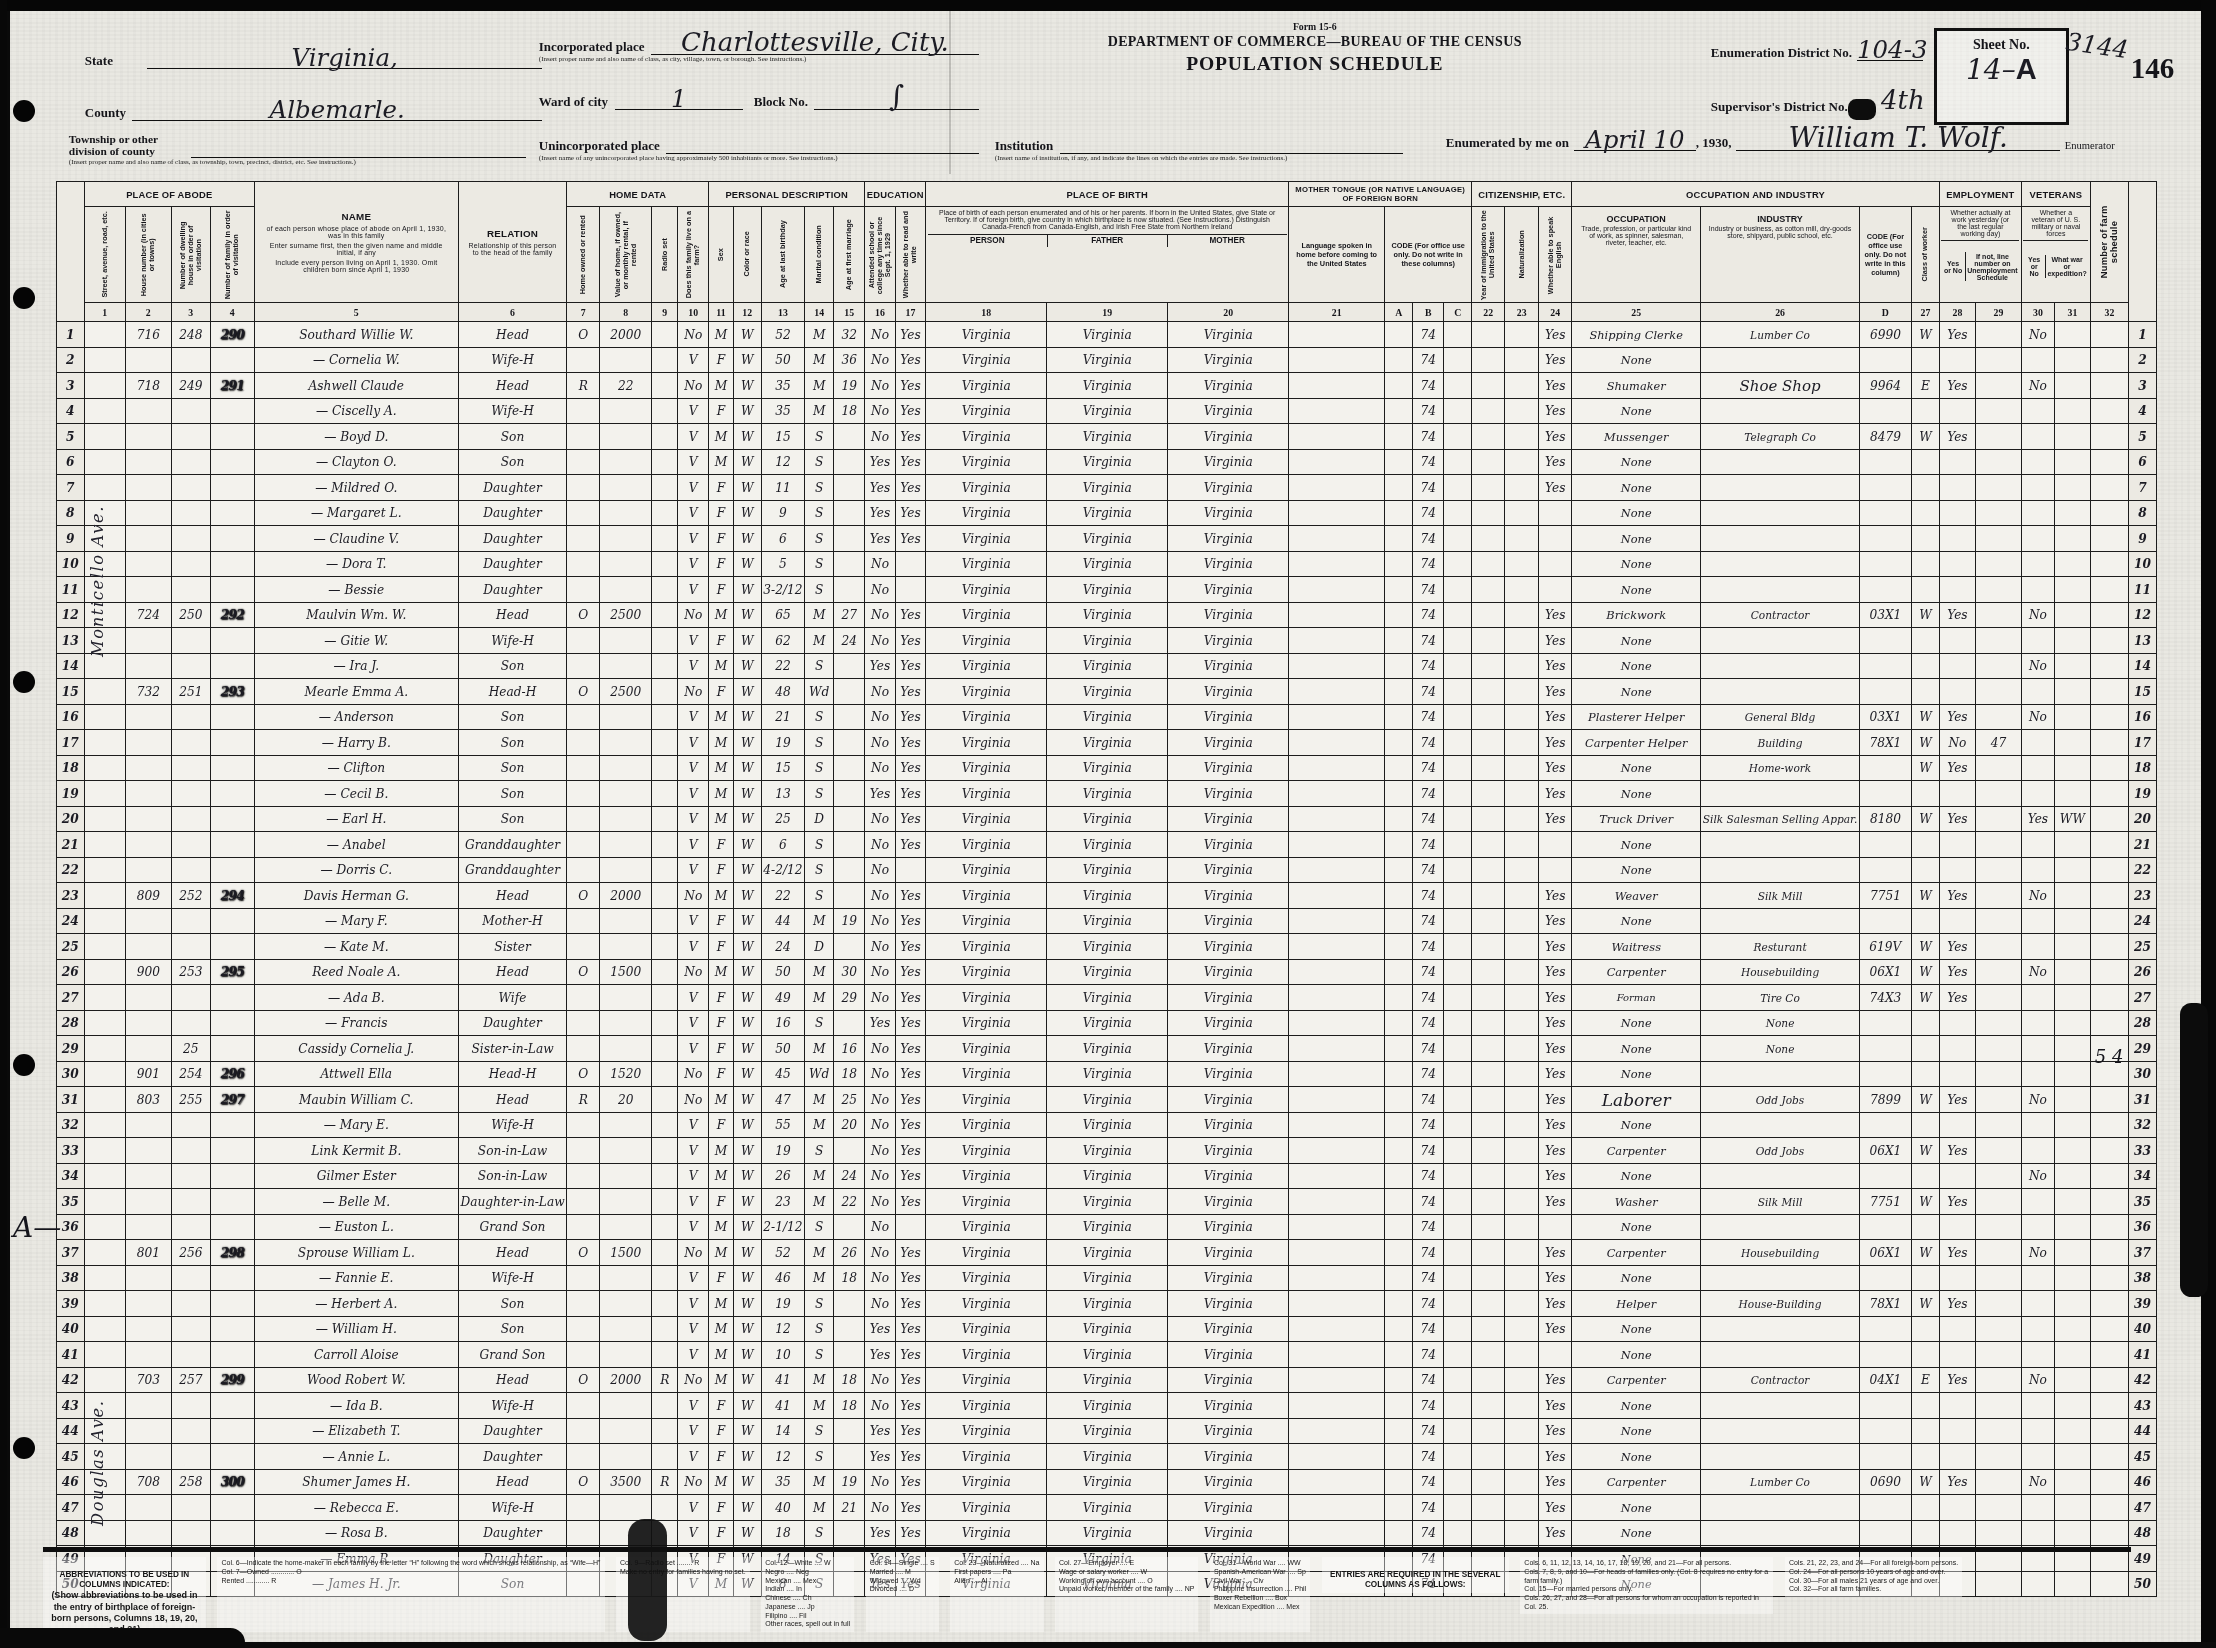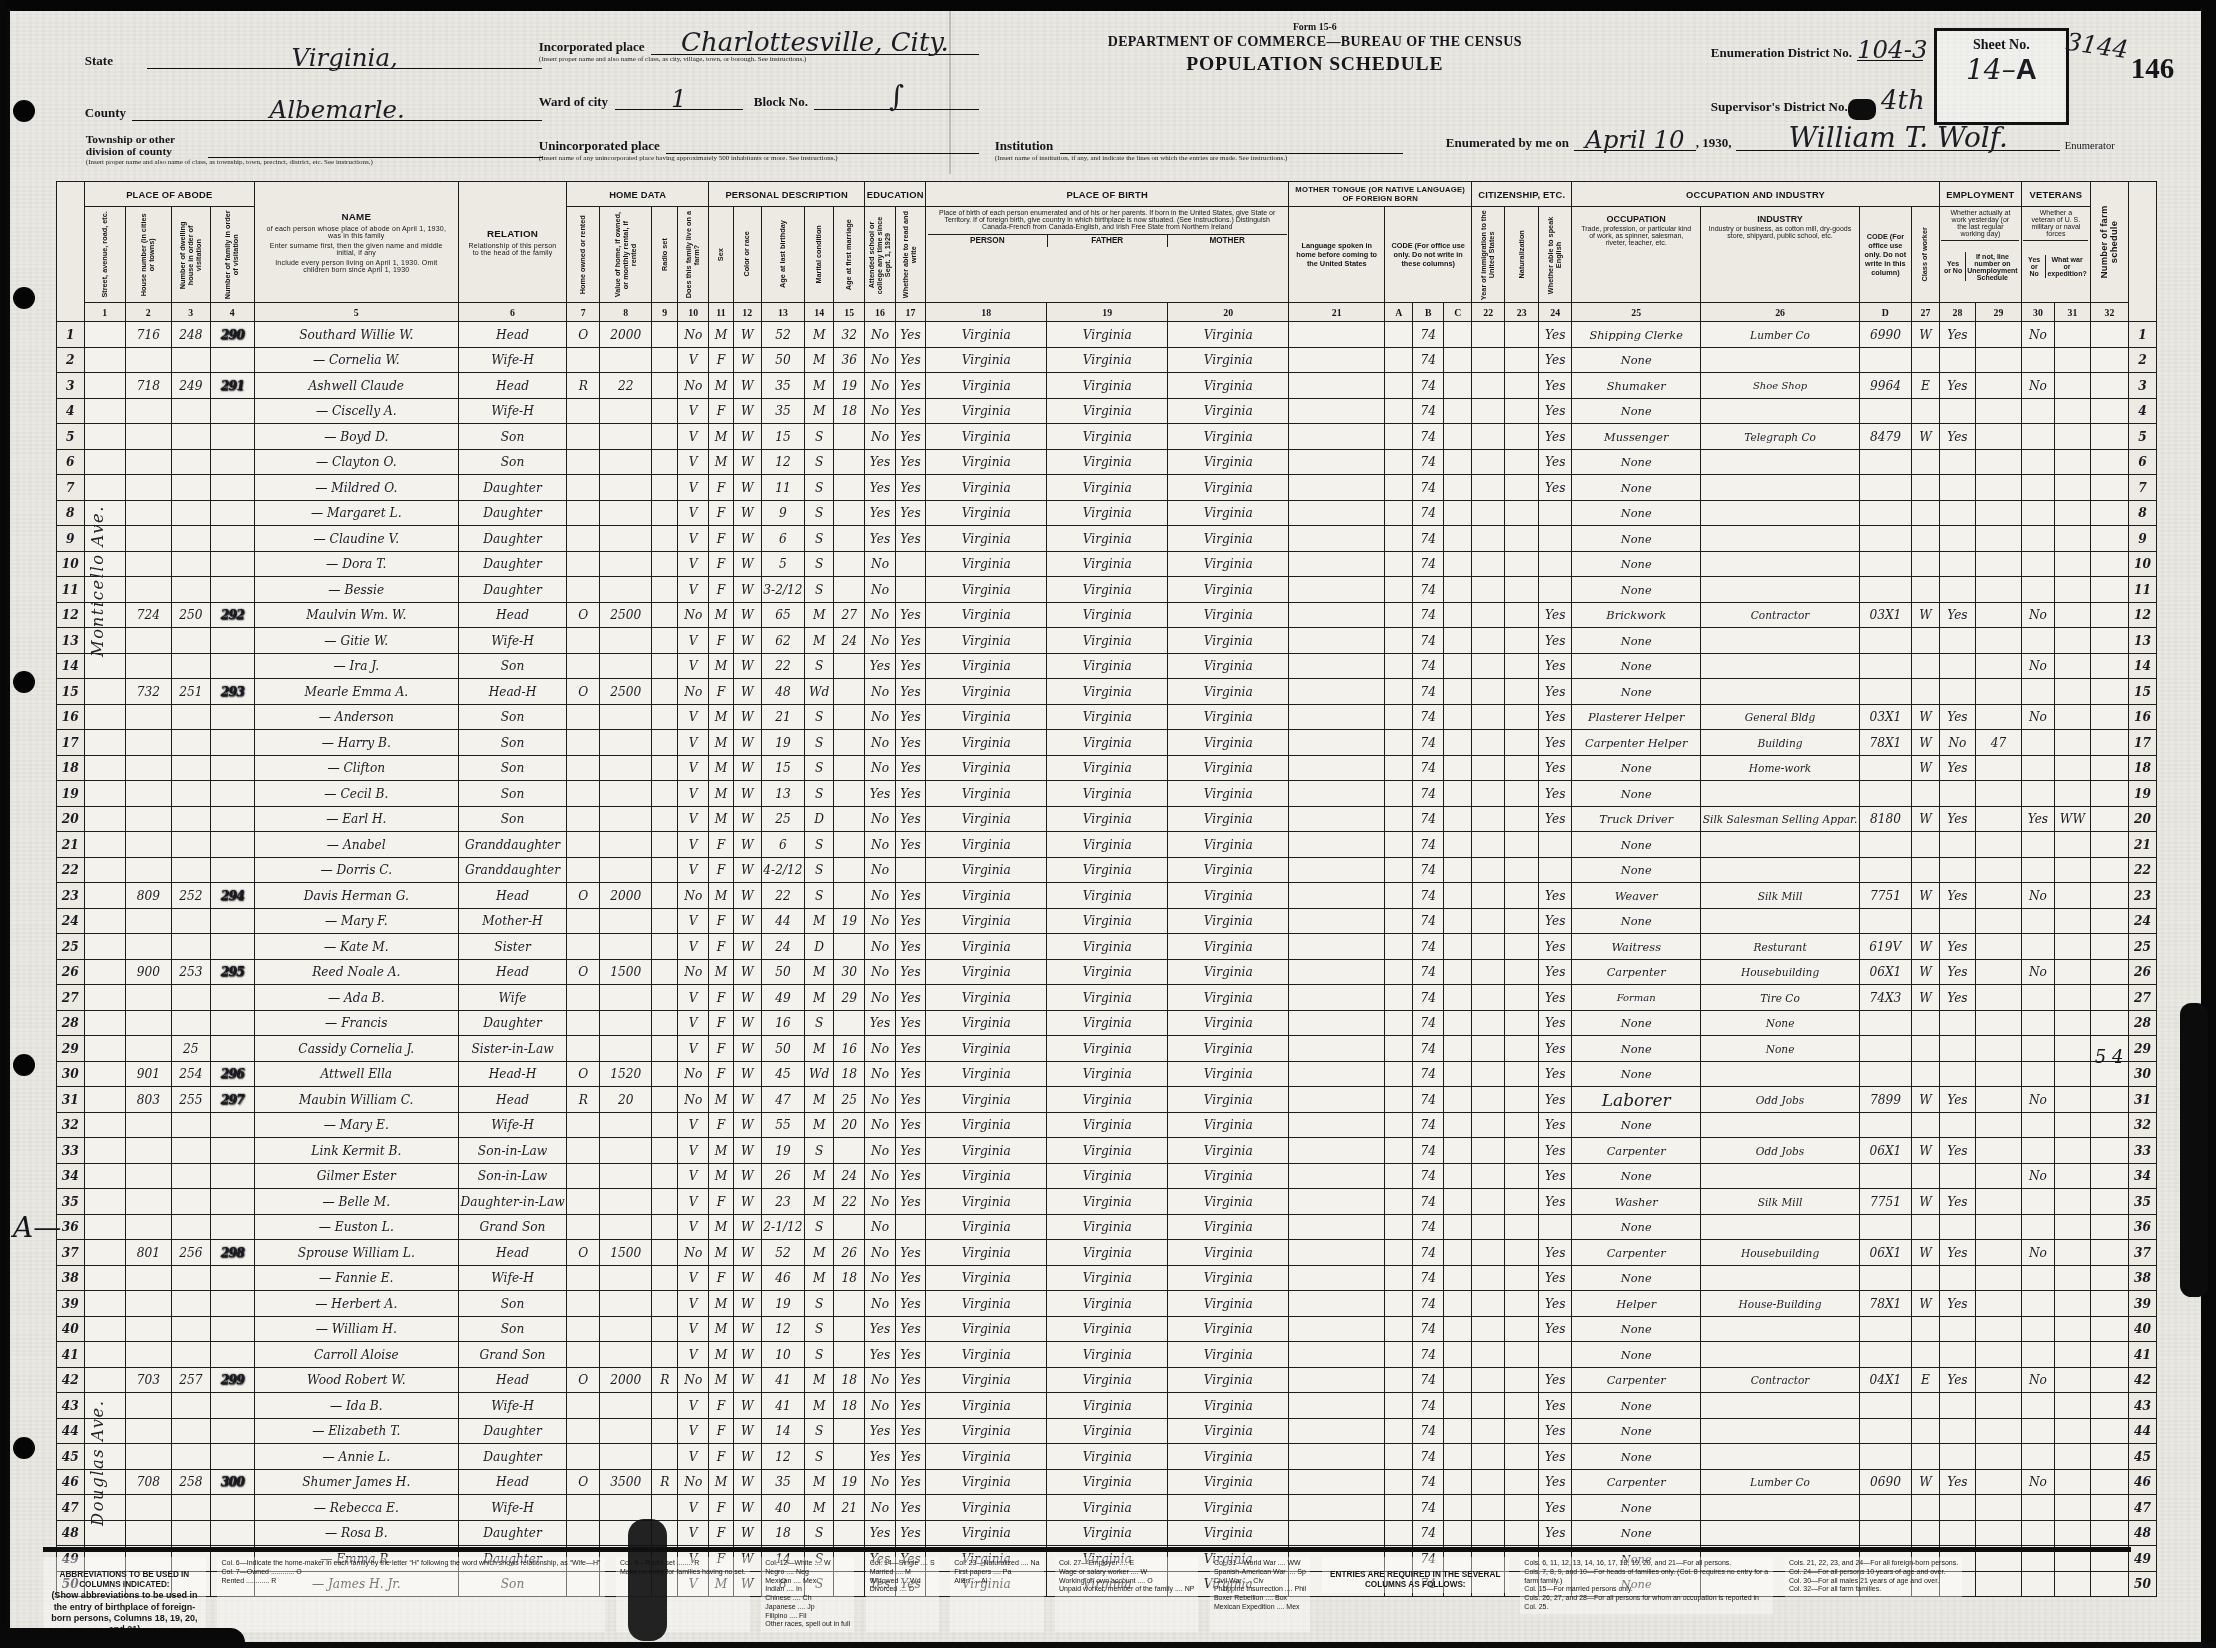--- a/index.html
+++ b/index.html
@@ -103,21 +103,21 @@
         <span class="fill" style="flex:1;margin-left:6.5px;">
             <span class="hv hw">Virginia,</span>
           </span>
       </div>
       <div class="field" style="left:75px;top:91px;width:457px;">
         <span class="lbl print">County</span>
         <span class="fill" style="flex:1;margin-left:6.5px;">
             <span class="hv hw">Albemarle.</span>
           </span>
       </div>
-      <div class="abs" style="left:76px;top:124px;width:457px;">
+      <div class="abs" style="left:59px;top:124px;width:457px;">
         <div style="display:flex;align-items:flex-end;">
           <span class="lbl print" style="white-space:normal;width:122px;font-size:11.4px;line-height:1.05;">Township or other division of county</span>
           <span class="fill" style="flex:1;"></span>
         </div>
         <div class="note print">(Insert proper name and also name of class, as township, town, precinct, district, etc.  See instructions.)</div>
       </div>
 
       <div class="abs" style="left:529px;top:24.5px;width:440px;">
         <div style="display:flex;align-items:flex-end;">
           <span class="lbl print">Incorporated place</span>
@@ -490,21 +490,21 @@
         <td>Virginia</td>
         <td>Virginia</td>
         <td class="bl2"></td>
         <td></td>
         <td>74</td>
         <td></td>
         <td class="bl2"></td>
         <td></td>
         <td>Yes</td>
         <td class="bl2" style="font-size:11.4px;">Shumaker</td>
-        <td style="font-size:10px;">Shoe Shop</td>
+        <td style="font-size:15px;">Shoe Shop</td>
         <td>9964</td>
         <td>E</td>
         <td class="bl2">Yes</td>
         <td></td>
         <td class="bl2">No</td>
         <td></td>
         <td class="bl2"></td>
         <td class="lncell">3</td>
       </tr>
           <tr>

